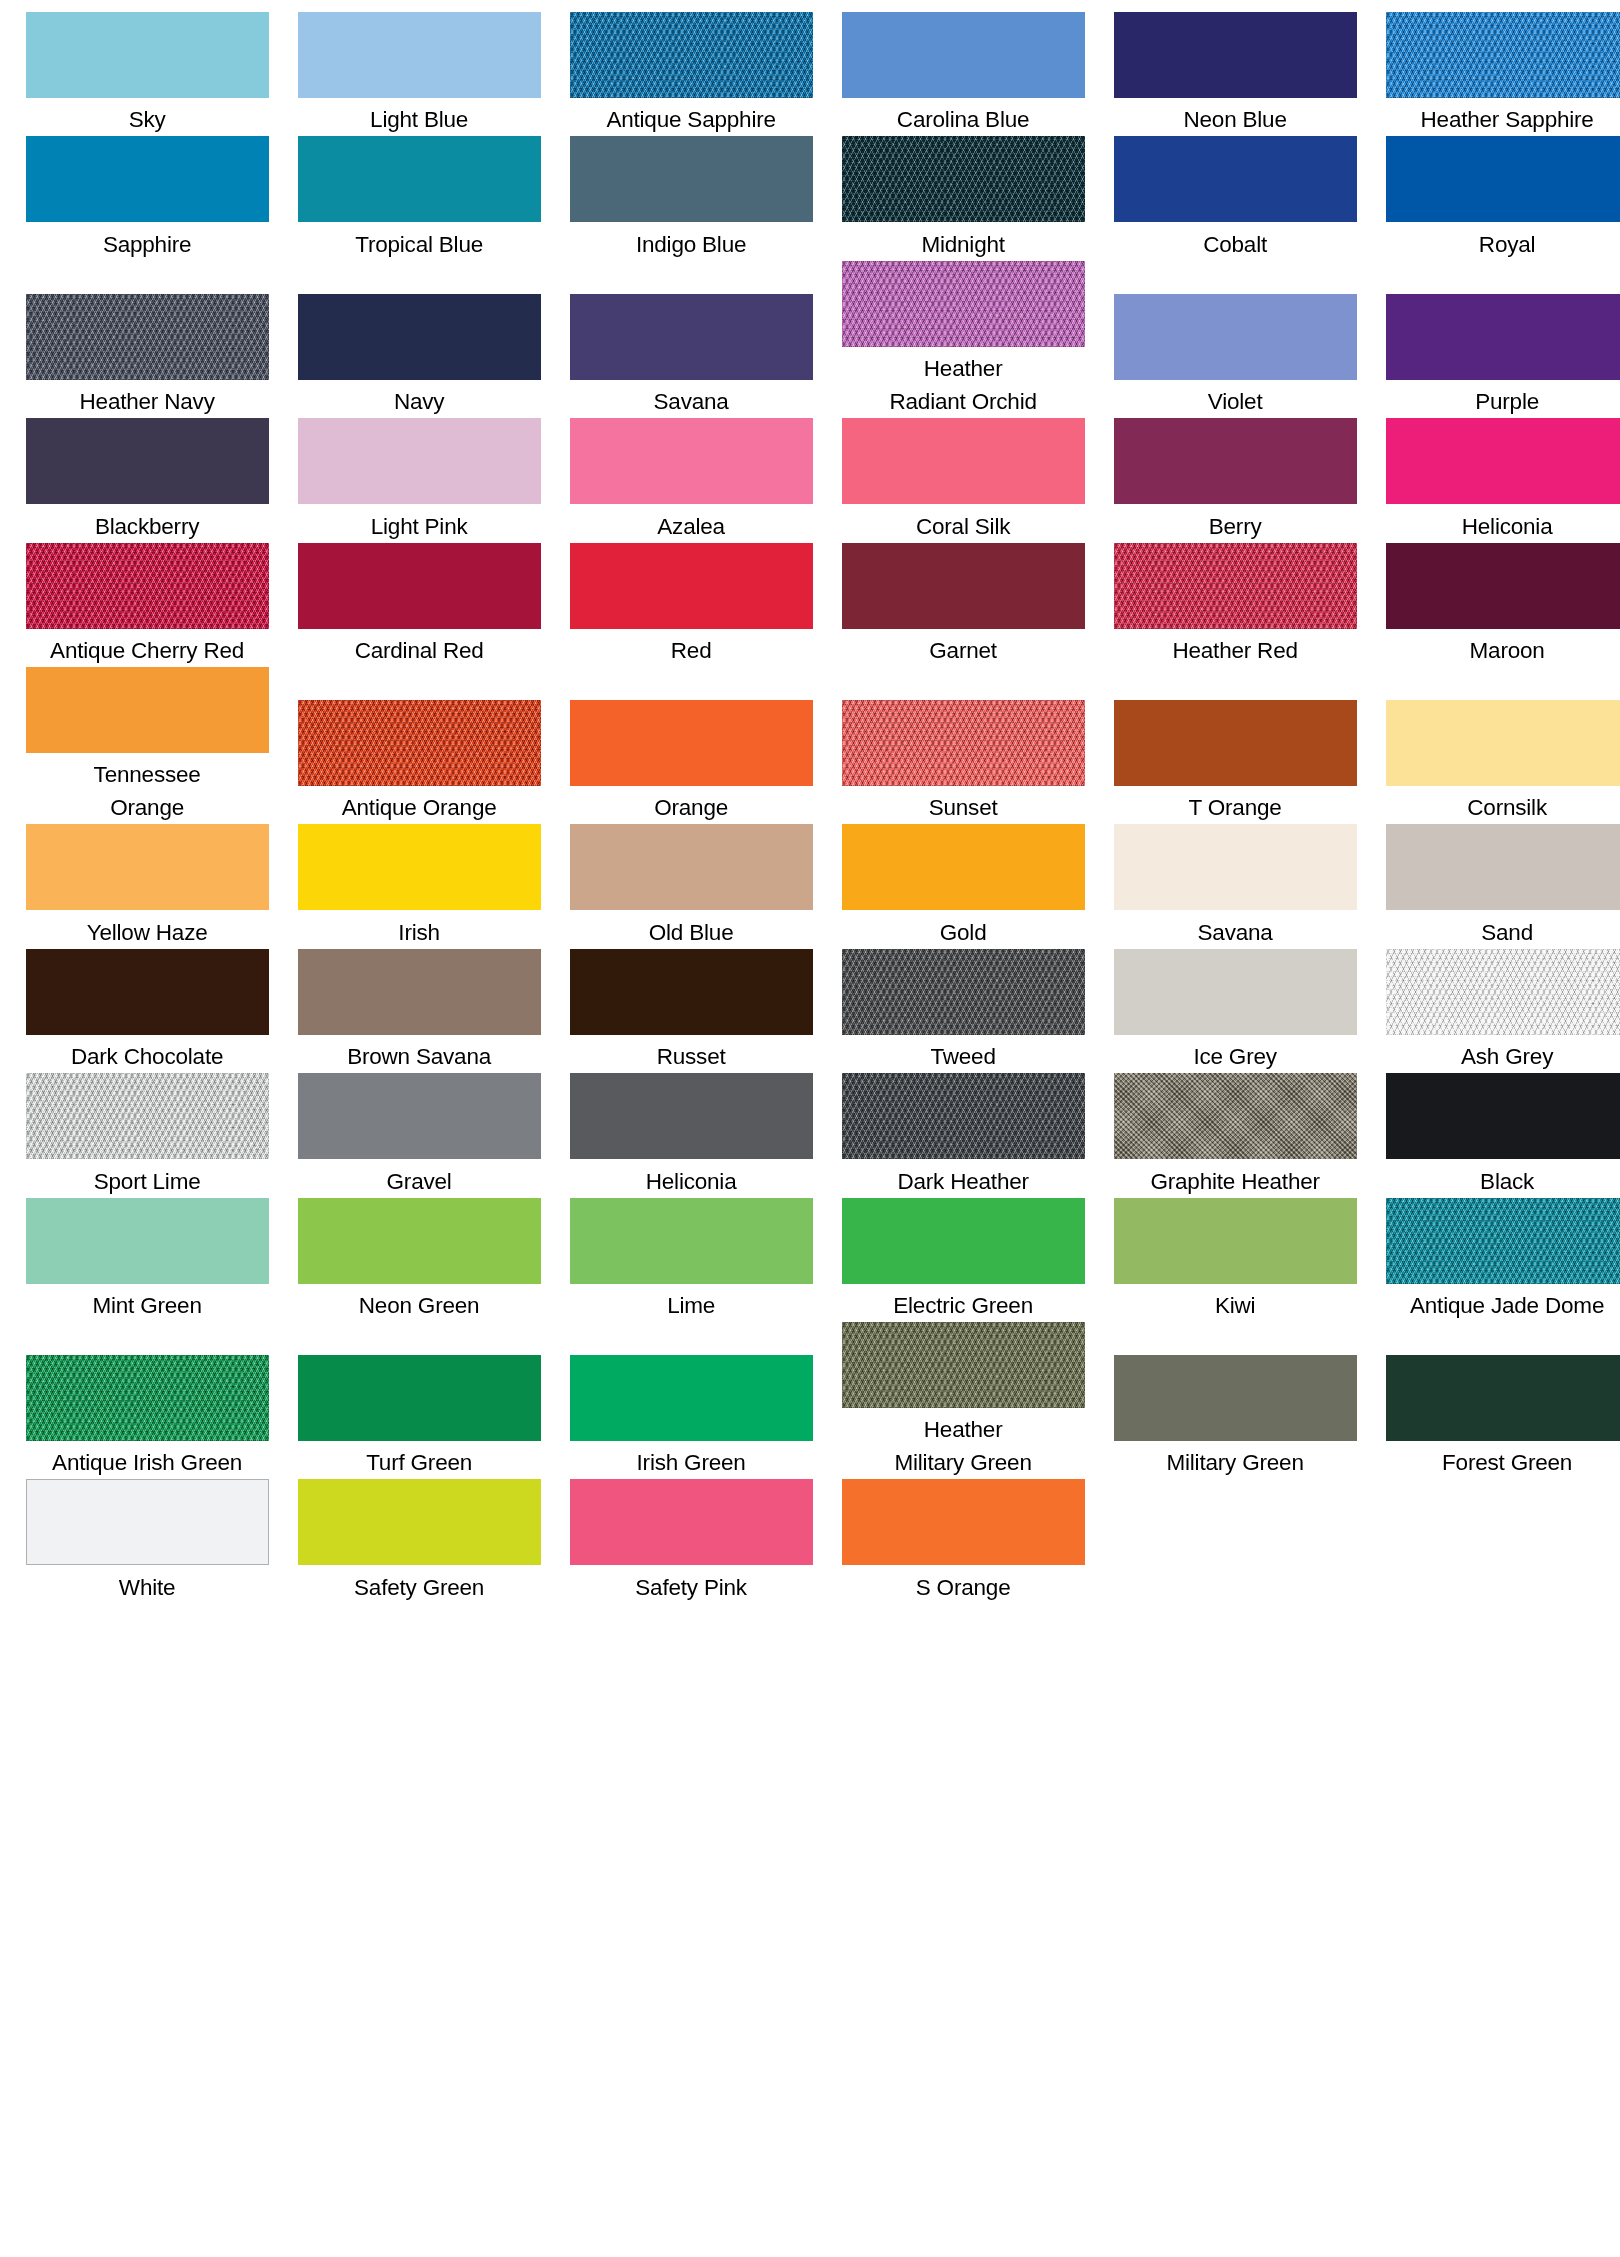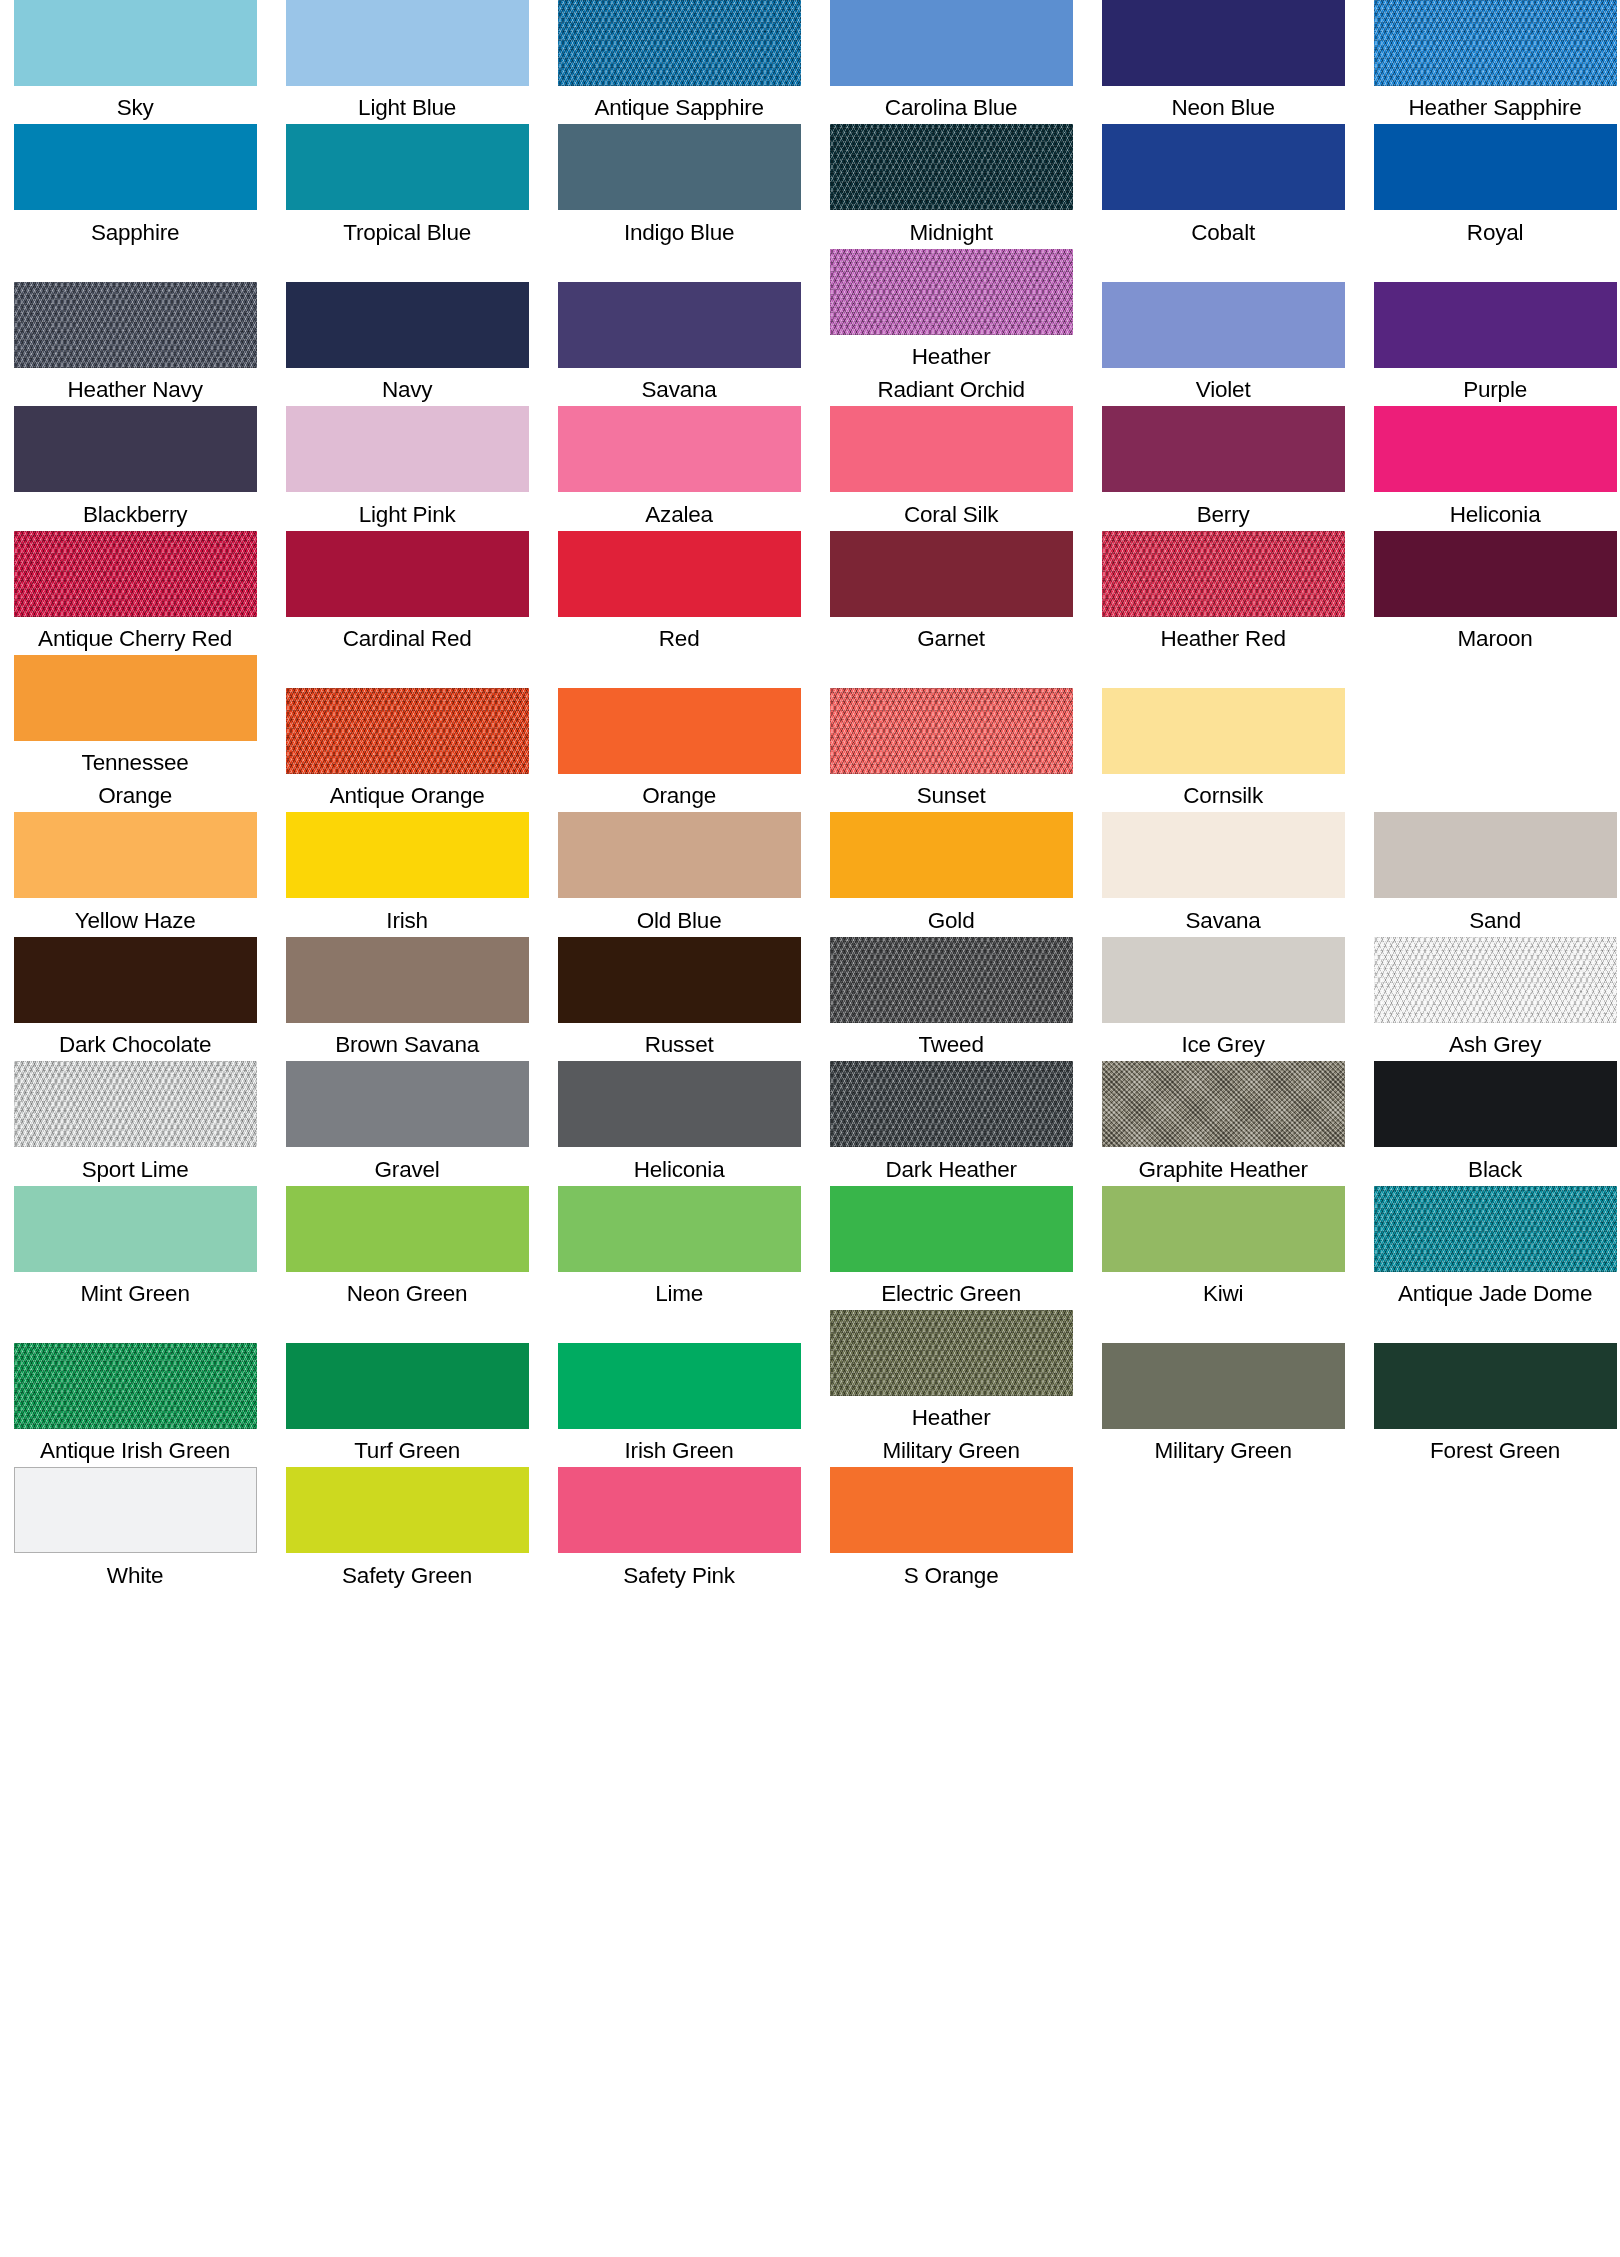--- a/index.html
+++ b/index.html
@@ -5,21 +5,21 @@
 <style>
   html,body{margin:0;padding:0;}
   body{
     width:1620px;
     background:#ffffff;
     font-family:"Liberation Sans","DejaVu Sans",sans-serif;
     -webkit-font-smoothing:antialiased;
   }
   #chart{
     width:1620px;
-    padding:0;
+    padding:12px;
     box-sizing:border-box;
   }
   .row{
     display:flex;
     width:1620px;
     align-items:flex-end;
   }
   .cell{
     width:272px;
     box-sizing:border-box;
@@ -248,20 +248,24 @@
       </div>
       <div class="cell">
         <div class="swatch " style="background-color: rgb(244, 98, 42);"></div>
         <div class="label">Orange</div>
       </div>
       <div class="cell">
         <div class="swatch tex" style="background-color: rgb(245, 97, 95);"></div>
         <div class="label">Sunset</div>
       </div>
       <div class="cell">
+        <div class="swatch " style="background-color: rgb(168, 73, 28);"></div>
+        <div class="label">T Orange</div>
+      </div>
+      <div class="cell">
         <div class="swatch " style="background-color: rgb(252, 226, 151);"></div>
         <div class="label">Cornsilk</div>
       </div>
     </div>
     <div class="row">
       <div class="cell">
         <div class="swatch " style="background-color: rgb(251, 179, 87);"></div>
         <div class="label">Yellow Haze</div>
       </div>
       <div class="cell">

